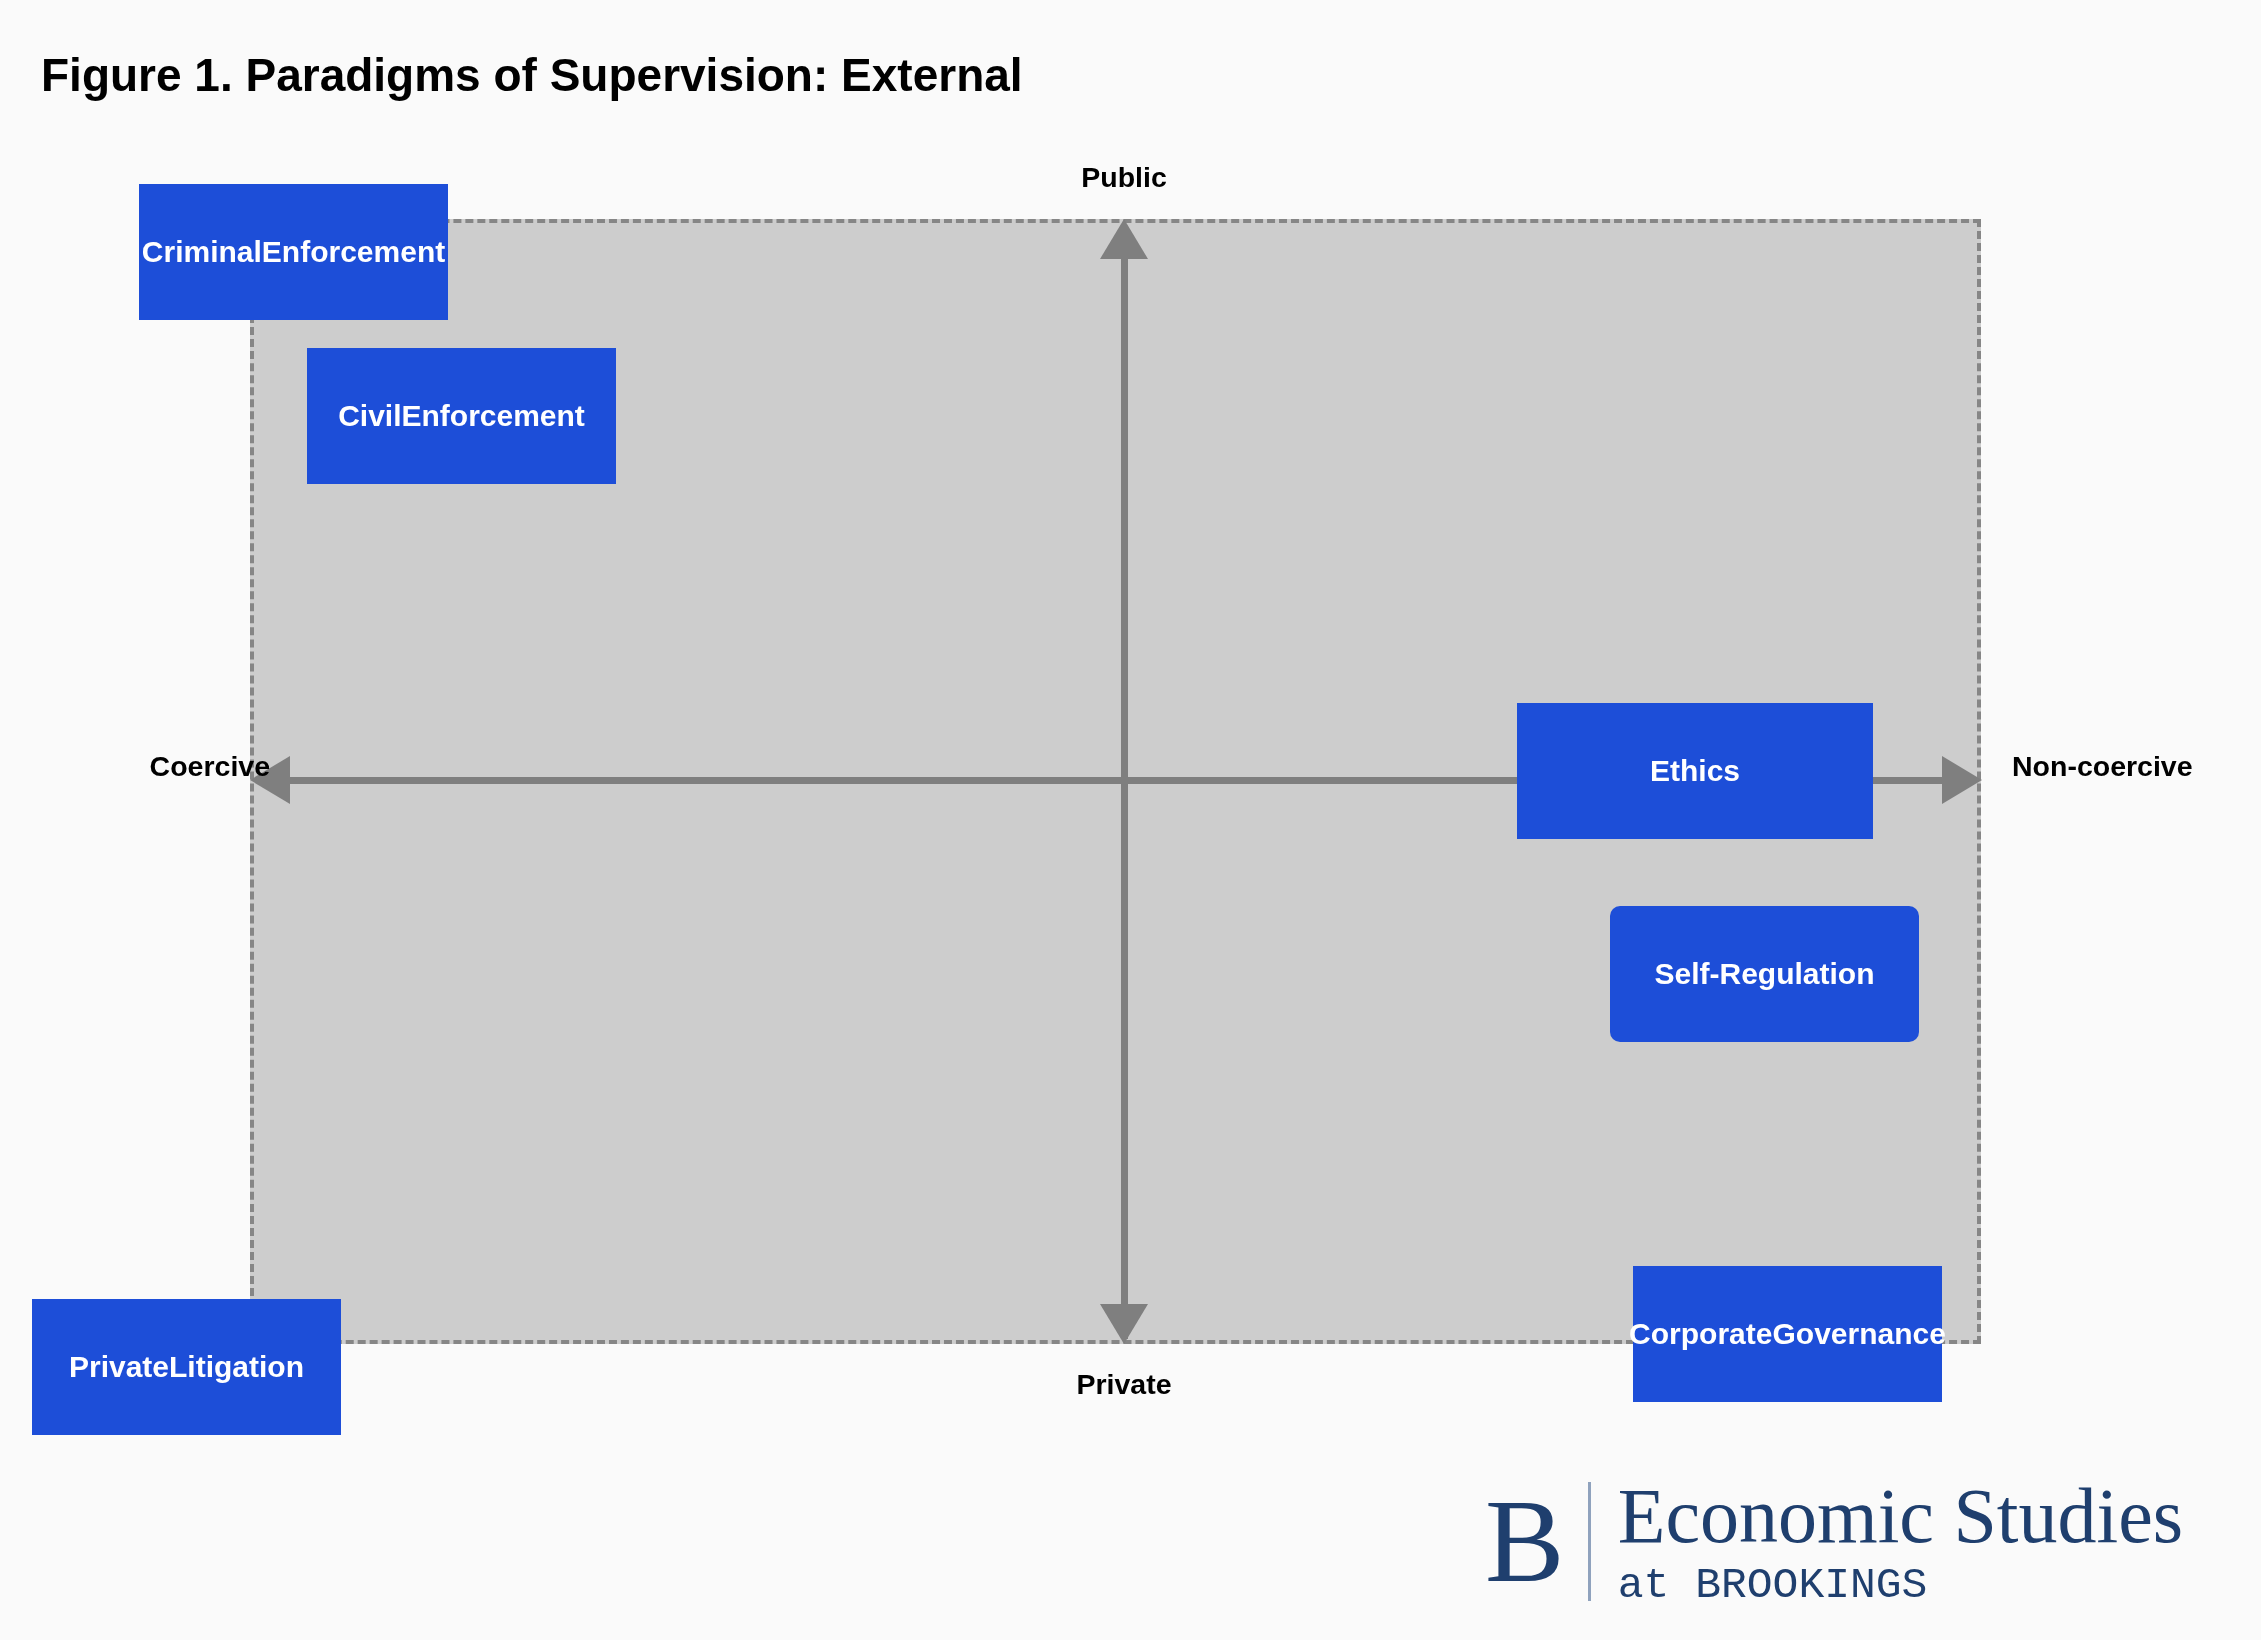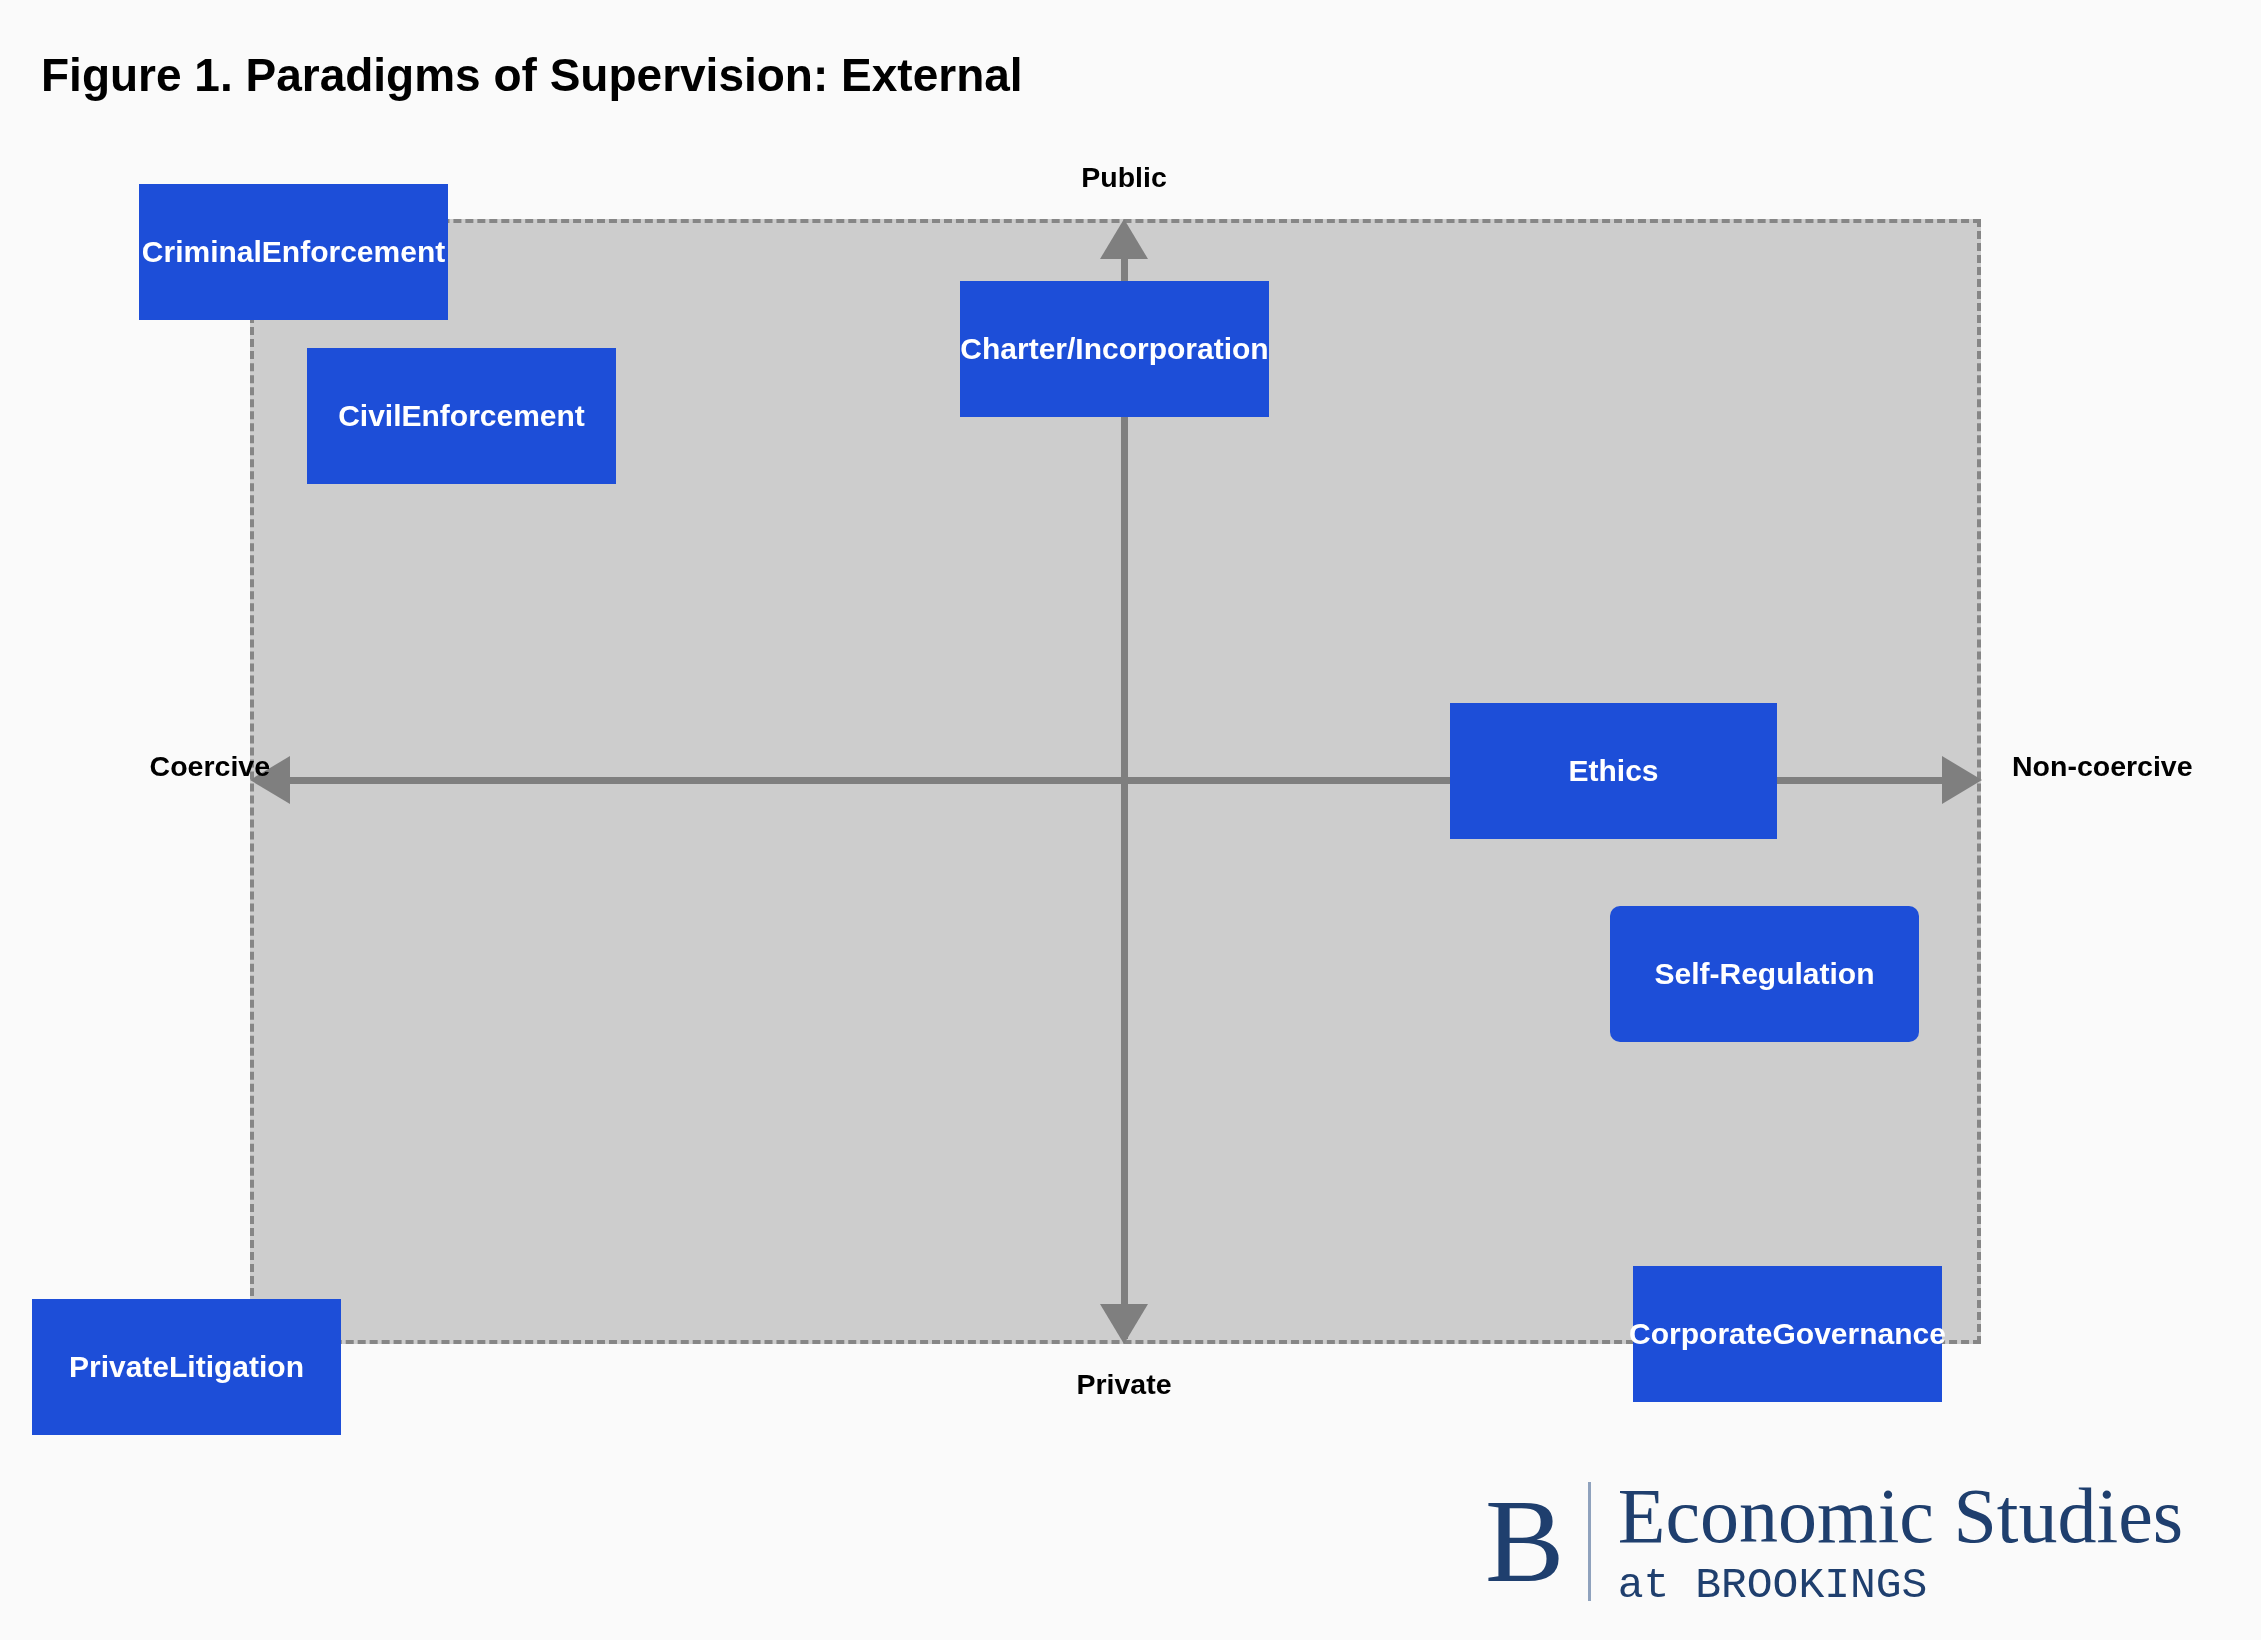--- a/index.html
+++ b/index.html
@@ -128,21 +128,21 @@
     text-align: center;
     font-size: 30px;
     font-weight: bold;
     line-height: 1.22;
     box-sizing: border-box;
     padding: 3.2px 8px;
   }
   #box-criminal-enforcement { left: 139px;  top: 184px;  width: 309px; height: 136px; }
   #box-civil-enforcement    { left: 307px;  top: 348px;  width: 309px; height: 136px; }
   #box-charter-incorporation{ left: 960px; top: 281px;  width: 309px; height: 136px; }
-  #box-ethics               { left: 1450px; top: 703px;  width: 327px; height: 136px; }
+  #box-ethics               { left: 1517px; top: 703px;  width: 356px; height: 136px; }
   #box-self-regulation      { left: 1610px; top: 906px; width: 309px; height: 136px; border-radius: 10px; }
   #box-corporate-governance { left: 1633px; top: 1266px; width: 309px; height: 136px; }
   #box-private-litigation   { left: 32px;   top: 1299px; width: 309px; height: 136px; }
 
   
   #brookings-logo {
     position: absolute;
     left: 1485px;
     top: 1475px;
     display: flex;
@@ -208,25 +208,20 @@
 
   <div class="concept-box" id="box-criminal-enforcement">
       <span>Criminal</span>
       <br>
       <span>Enforcement</span>
     </div>
   <div class="concept-box" id="box-civil-enforcement">
       <span>Civil</span>
       <br>
       <span>Enforcement</span>
-    </div>
-  <div class="concept-box" id="box-charter-incorporation">
-      <span>Charter/</span>
-      <br>
-      <span>Incorporation</span>
     </div>
   <div class="concept-box" id="box-ethics">Ethics</div>
   <div class="concept-box" id="box-self-regulation">
       <span>Self-</span>
       <br>
       <span>Regulation</span>
     </div>
   <div class="concept-box" id="box-corporate-governance">
       <span>Corporate</span>
       <br>

